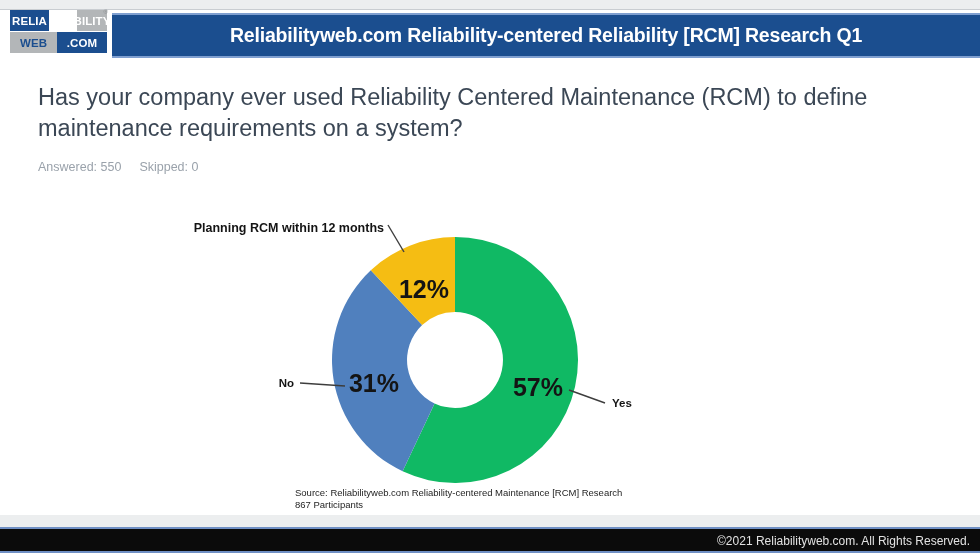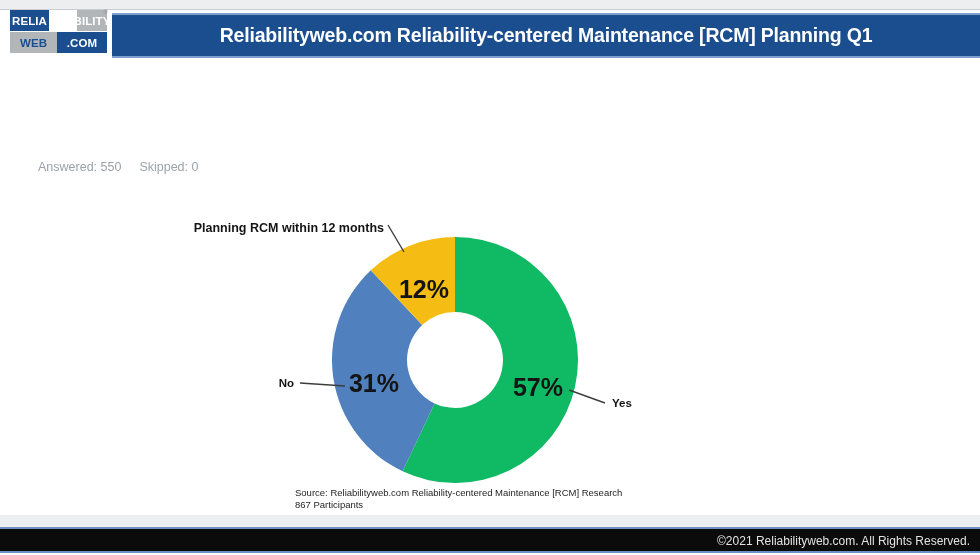--- a/index.html
+++ b/index.html
@@ -233,36 +233,37 @@
 </head>
 <body>
 
 <div class="slide">
 
   <div class="top-strip"></div>
   <div class="top-strip-line"></div>
 
   <div class="header">
     <div class="header-bar">
-      <span class="header-title">Reliabilityweb.com Reliability-centered Maintenance [RCM] Planning Q1</span>
+      <span class="header-title">Reliabilityweb.com Reliability-centered Reliability [RCM] Research Q1</span>
     </div>
   </div>
 
   <div class="logo">
     <div class="logo-row logo-row-top">
       <div class="logo-cell lc-relia">RELIA</div>
       <div class="logo-cell lc-bility">BILITY</div>
     </div>
     <div class="logo-row logo-row-bot">
       <div class="logo-cell lc-web">WEB</div>
       <div class="logo-cell lc-com">.COM</div>
     </div>
     <span class="logo-tm">®</span>
   </div>
 
+  <div class="question">Has your company ever used Reliability Centered Maintenance (RCM) to define maintenance requirements on a system?</div>
 
   <div class="stats">
     <span>Answered: 550</span><span class="skipped">Skipped: 0</span>
   </div>
 
   <div class="chart-area">
     <svg class="chart-svg" width="980" height="320" viewBox="0 0 980 320">
 
       <g>
 

